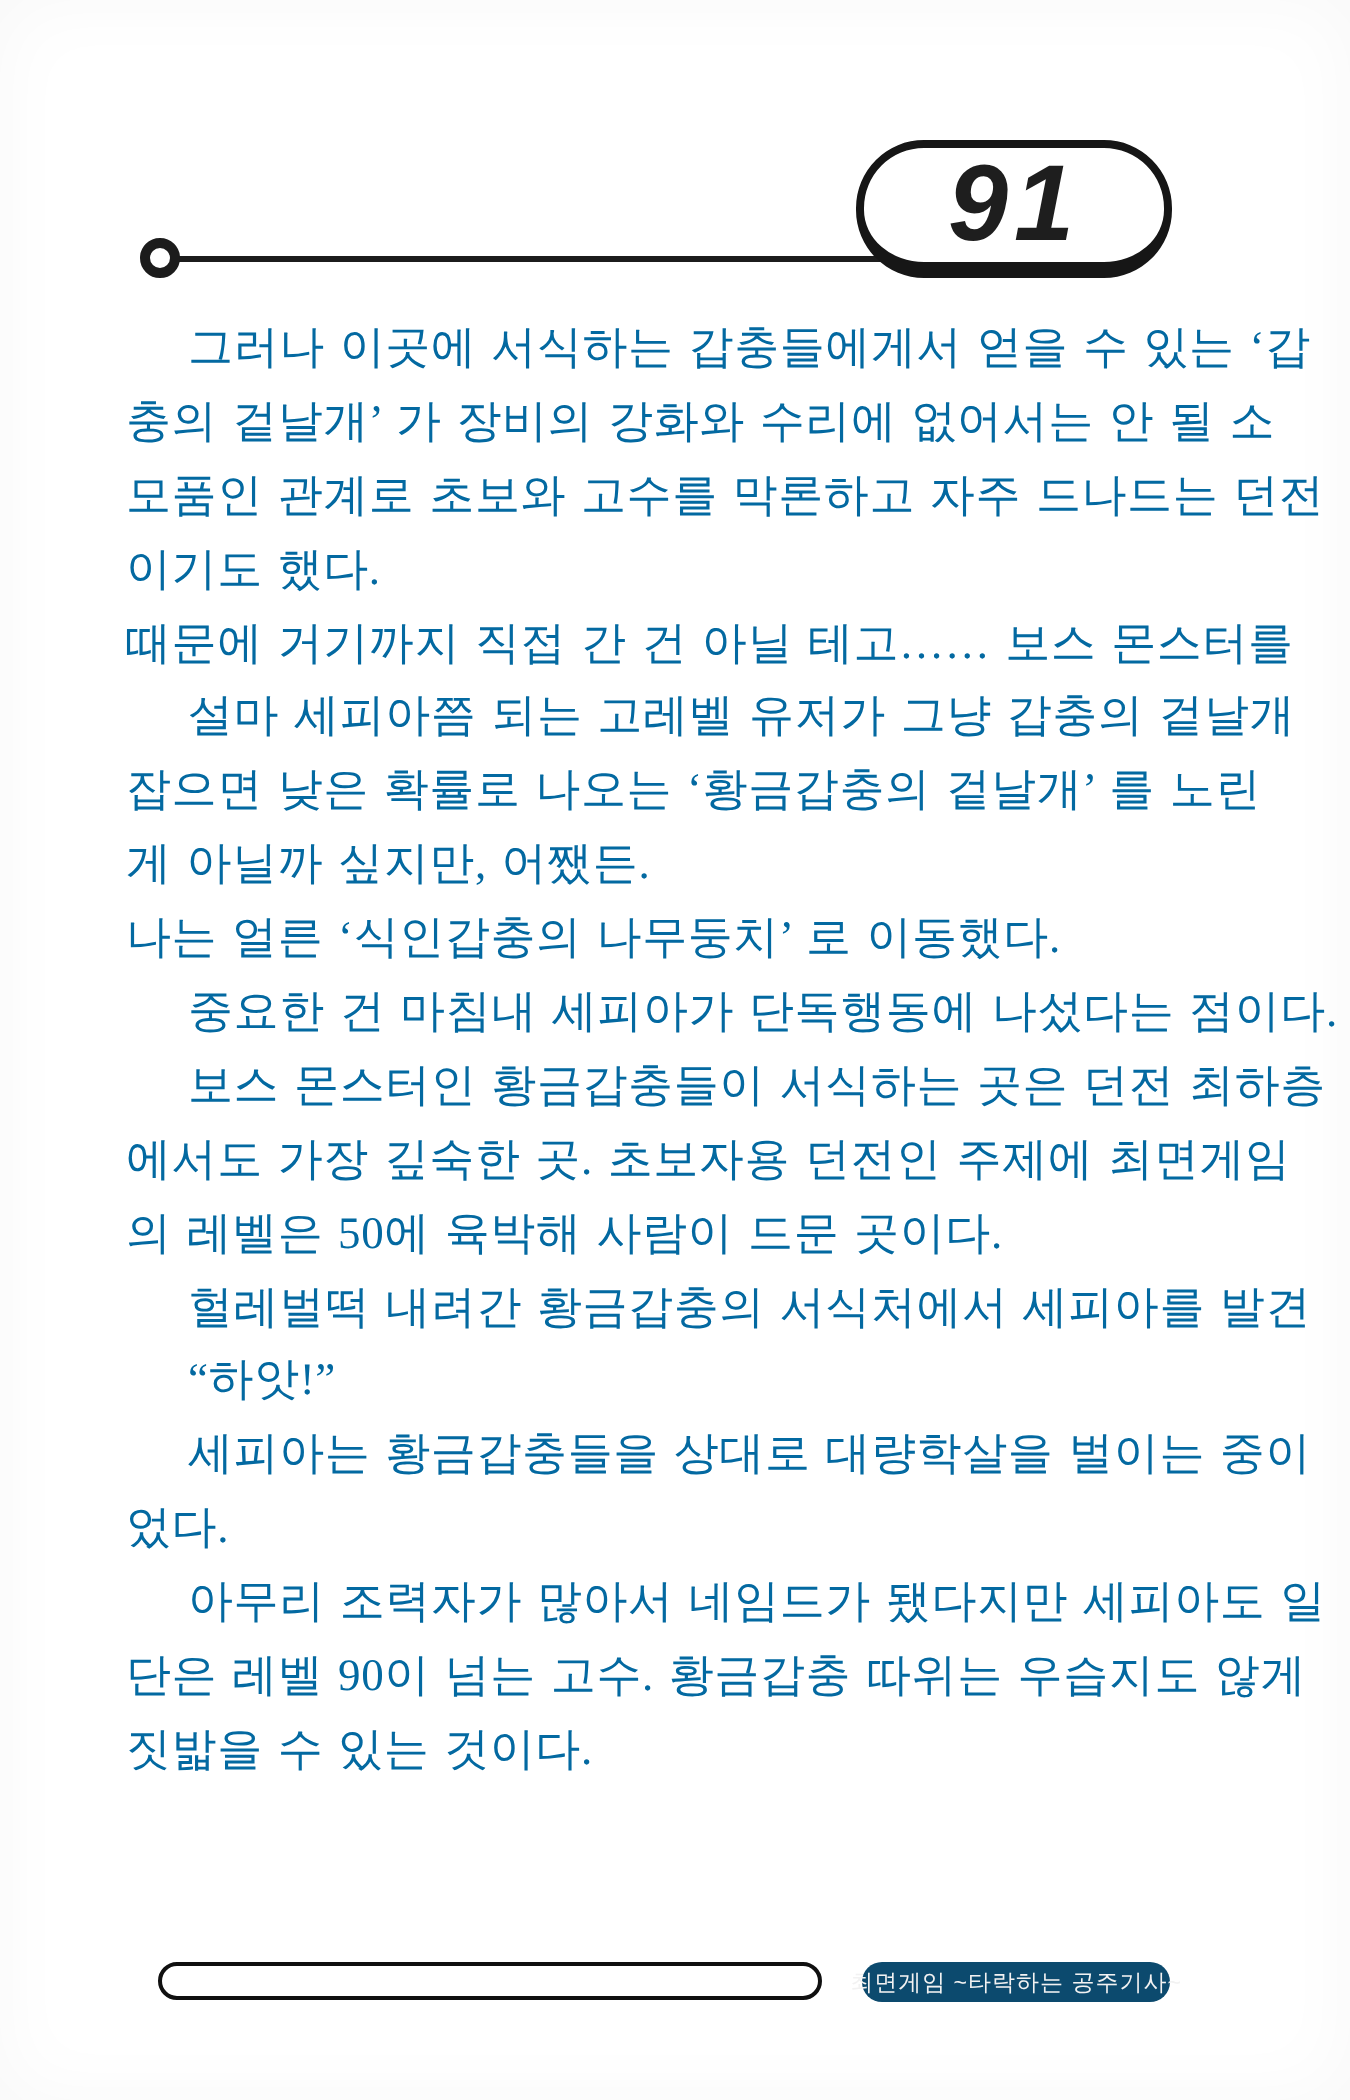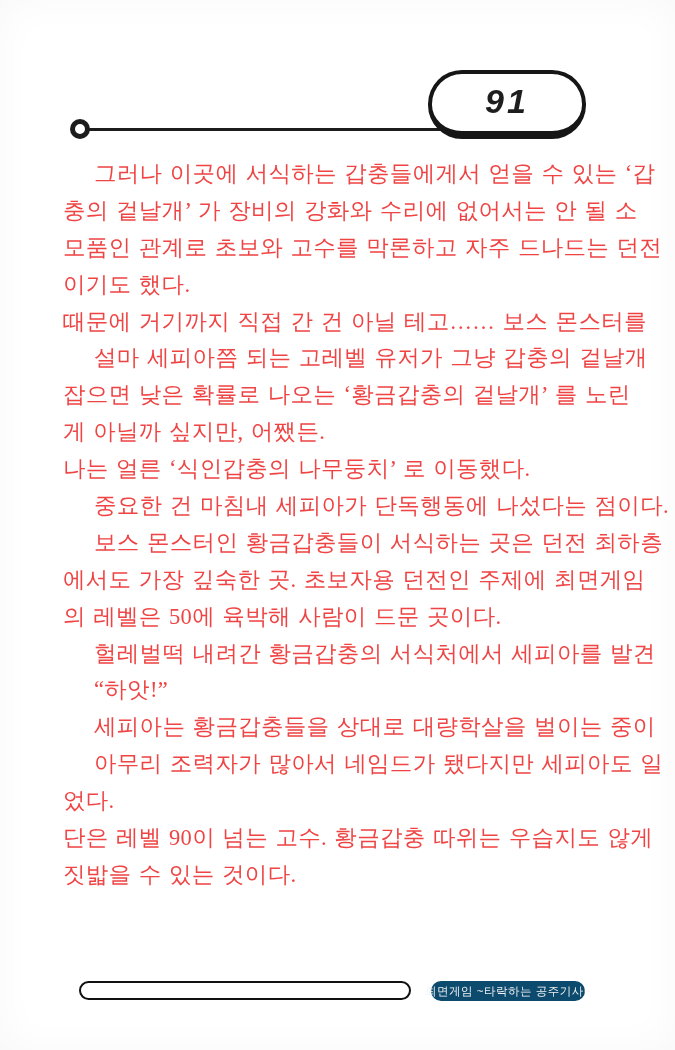--- a/index.html
+++ b/index.html
@@ -50,38 +50,38 @@
     border-radius: 34px;
     display: flex;
     align-items: center;
     justify-content: center;
     z-index: 3;
   }
   .page-number {
     font-family: "Liberation Sans", sans-serif;
     font-style: italic;
     font-weight: bold;
-    font-size: 34px;
+    font-size: 54px;
     letter-spacing: 3px;
     color: #1e1e1e;
     transform: translateY(-1px);
   }
 
   
   .body-text {
     position: absolute;
     left: 63px;
     top: 156px;
     width: 550px;
   }
   .line {
     height: 36.9px;
     line-height: 36.9px;
     font-size: 22.5px;
-    color: #ef4444;
+    color: #0369a1;
     white-space: nowrap;
     letter-spacing: 0.3px;
     word-spacing: 1.5px;
   }
   .line.indent {
     padding-left: 31px;
   }
 
   
   .footer-blank-pill {
@@ -135,22 +135,22 @@
       <div class="line">잡으면 낮은 확률로 나오는 ‘황금갑충의 겉날개’ 를 노린</div>
       <div class="line">게 아닐까 싶지만, 어쨌든.</div>
       <div class="line">나는 얼른 ‘식인갑충의 나무둥치’ 로 이동했다.</div>
       <div class="line indent">중요한 건 마침내 세피아가 단독행동에 나섰다는 점이다.</div>
       <div class="line indent">보스 몬스터인 황금갑충들이 서식하는 곳은 던전 최하층</div>
       <div class="line">에서도 가장 깊숙한 곳. 초보자용 던전인 주제에 최면게임</div>
       <div class="line">의 레벨은 50에 육박해 사람이 드문 곳이다.</div>
       <div class="line indent">헐레벌떡 내려간 황금갑충의 서식처에서 세피아를 발견</div>
       <div class="line indent">“하앗!”</div>
       <div class="line indent">세피아는 황금갑충들을 상대로 대량학살을 벌이는 중이</div>
+      <div class="line">었다.</div>
       <div class="line indent">아무리 조력자가 많아서 네임드가 됐다지만 세피아도 일</div>
-      <div class="line">었다.</div>
       <div class="line">단은 레벨 90이 넘는 고수. 황금갑충 따위는 우습지도 않게</div>
       <div class="line">짓밟을 수 있는 것이다.</div>
     </div>
 
   <div class="footer-blank-pill"></div>
   <div class="footer-series-badge">
     <span class="footer-series-label">최면게임 ~타락하는 공주기사~</span>
   </div>
 
 </div>

